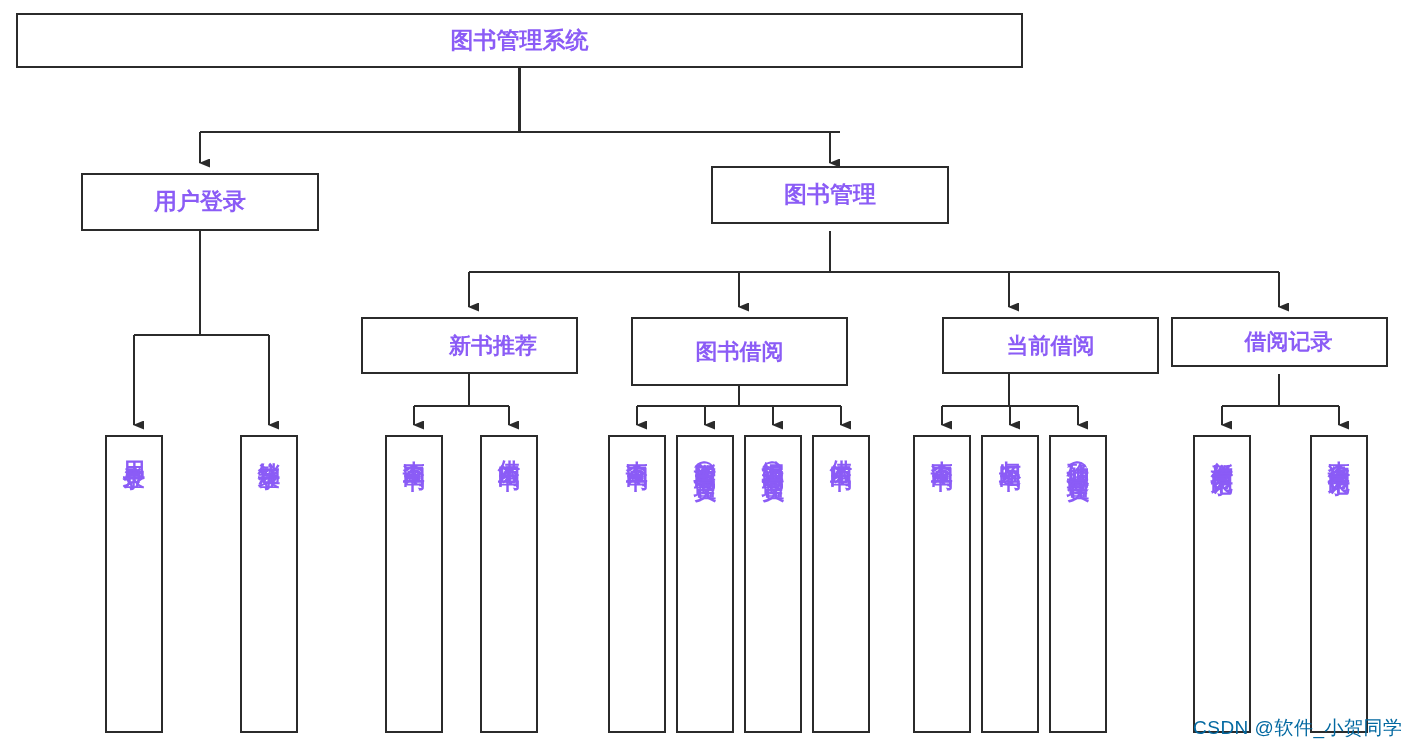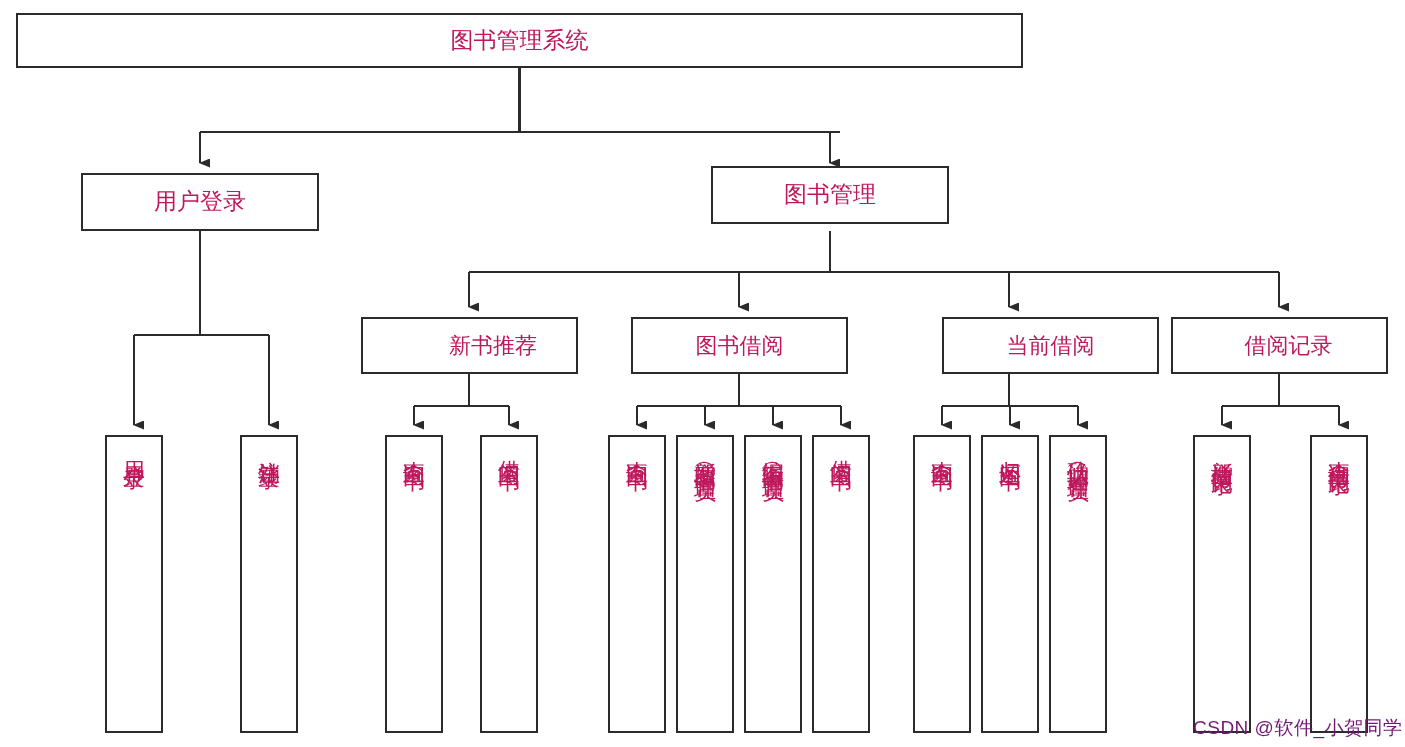--- a/index.html
+++ b/index.html
@@ -31,22 +31,23 @@
     background: #ffffff;
     display: flex;
     align-items: center;
     justify-content: center;
     color: #262626;
   }
   .node-label {
     display: block;
     text-align: center;
     line-height: 1.18;
-    color: #be185d;
+    color: #8b5cf6;
     white-space: nowrap;
+    font-weight: bold;
   }
   .node-root .node-label { font-size: 23px; }
   .node-l1 .node-label { font-size: 23px; }
   .node-l2 .node-label { font-size: 22px; }
   .node-leaf {
     align-items: flex-start;
     justify-content: center;
     padding-top: 6px;
   }
   .node-leaf .node-label {
@@ -55,21 +56,21 @@
     text-orientation: upright;
     letter-spacing: 3px;
     line-height: 1;
     white-space: pre-wrap;
     max-height: 290px;
   }
   .leaf-tall .node-label { max-height: 288px; }
   .watermark {
     position: absolute;
     font-size: 19px;
-    color: #701a75;
+    color: #0369a1;
     white-space: nowrap;
     letter-spacing: 0.5px;
     pointer-events: none;
   }
 </style>
 </head>
 <body>
 
 <div id="canvas">
 
@@ -131,27 +132,27 @@
   <div class="node-box node-l1" id="node-l1-0" style="left: 81px; top: 173px; width: 238px; height: 58px;">
     <span class="node-label">用户登录</span>
   </div>
   <div class="node-box node-l1" id="node-l1-1" style="left: 711px; top: 166px; width: 238px; height: 58px;">
     <span class="node-label">图书管理</span>
   </div>
 
   <div class="node-box node-l2" id="node-l2-0" style="left: 361px; top: 317px; width: 217px; height: 57px; padding-left: 47px;">
     <span class="node-label">新书推荐</span>
   </div>
-  <div class="node-box node-l2" id="node-l2-1" style="left: 631px; top: 317px; width: 217px; height: 57px;">
+  <div class="node-box node-l2" id="node-l2-1" style="left: 631px; top: 317px; width: 217px; height: 69px;">
     <span class="node-label">图书借阅</span>
   </div>
   <div class="node-box node-l2" id="node-l2-2" style="left: 901px; top: 317px; width: 217px; height: 57px; margin-left: 41px;">
     <span class="node-label">当前借阅</span>
   </div>
-  <div class="node-box node-l2" id="node-l2-3" style="left: 1171px; top: 317px; width: 217px; height: 57px; padding-left: 18px;">
+  <div class="node-box node-l2" id="node-l2-3" style="left: 1171px; top: 317px; width: 217px; height: 50px; padding-left: 18px;">
     <span class="node-label">借阅记录</span>
   </div>
 
   <div class="node-box node-leaf" id="node-leaf-0" style="left: 105px; top: 435px; width: 58px; height: 298px;">
     <span class="node-label">用户登录</span>
   </div>
   <div class="node-box node-leaf" id="node-leaf-1" style="left: 240px; top: 435px; width: 58px; height: 298px;">
     <span class="node-label">注销登录</span>
   </div>
   <div class="node-box node-leaf" id="node-leaf-2" style="left: 385px; top: 435px; width: 58px; height: 298px;">

